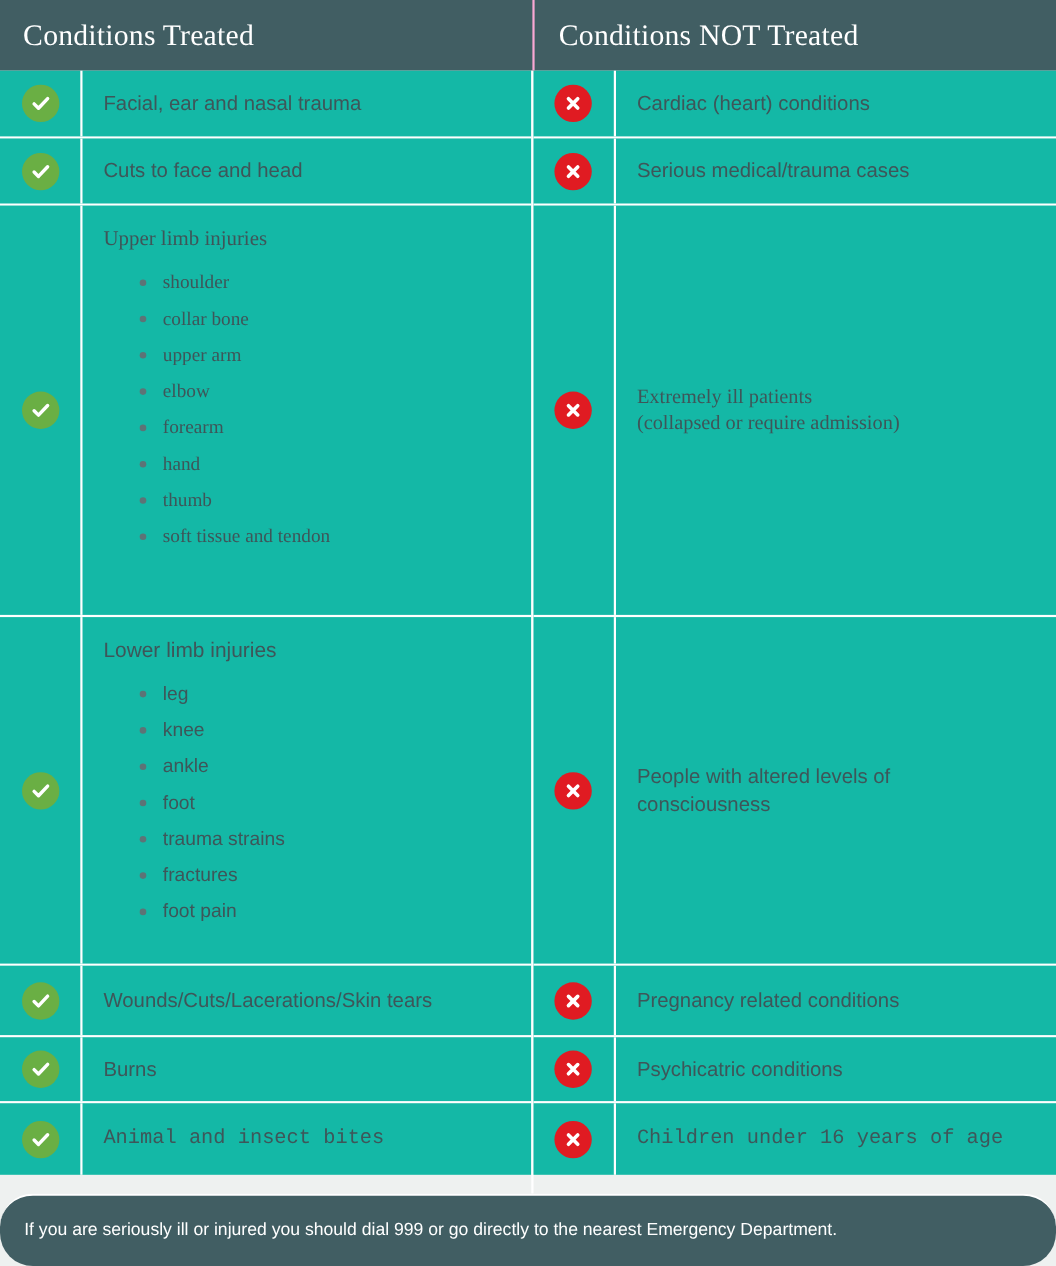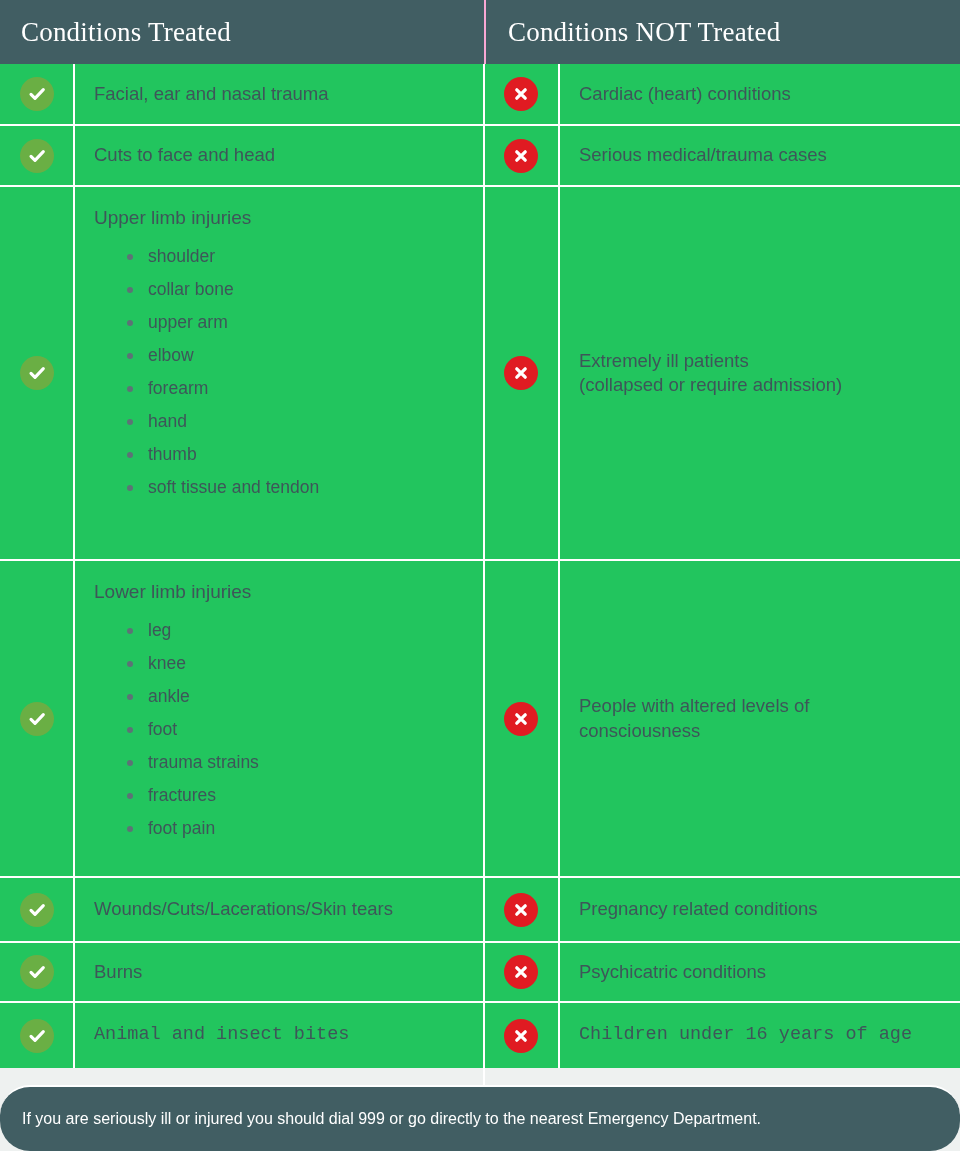--- a/index.html
+++ b/index.html
@@ -58,21 +58,21 @@
     flex-direction: column;
   }
   .col.left  { width: 484px; }
   .col.right { width: 476px; border-left: 2px solid #ffffff; }
 
   .row {
     display: flex;
     align-items: stretch;
     border-bottom: 2px solid #ffffff;
     box-sizing: border-box;
-    background: #22c55e;
+    background: #14b8a6;
   }
   .row:last-child { border-bottom: none; font-family: Liberation Mono, monospace; }
 
   .icon-cell {
     width: 75px;
     min-width: 75px;
     display: flex;
     align-items: center;
     justify-content: center;
     border-right: 2px solid #ffffff;
@@ -83,21 +83,21 @@
     display: flex;
     flex-direction: column;
     justify-content: center;
     box-sizing: border-box;
     padding: 0 16px 0 19px;
   }
 
   
   .h-short  { height: 62px; }
   .h-short2 { height: 61px; }
-  .h-upper  { height: 374px; }
+  .h-upper  { height: 374px; font-family: Liberation Serif, serif; }
   .h-lower  { height: 317px; }
   .h-b1     { height: 65px; }
   .h-b2     { height: 60px; }
   .h-b3     { height: 65px; }
 
   
   .badge {
     width: 34px;
     height: 34px;
     border-radius: 50%;

